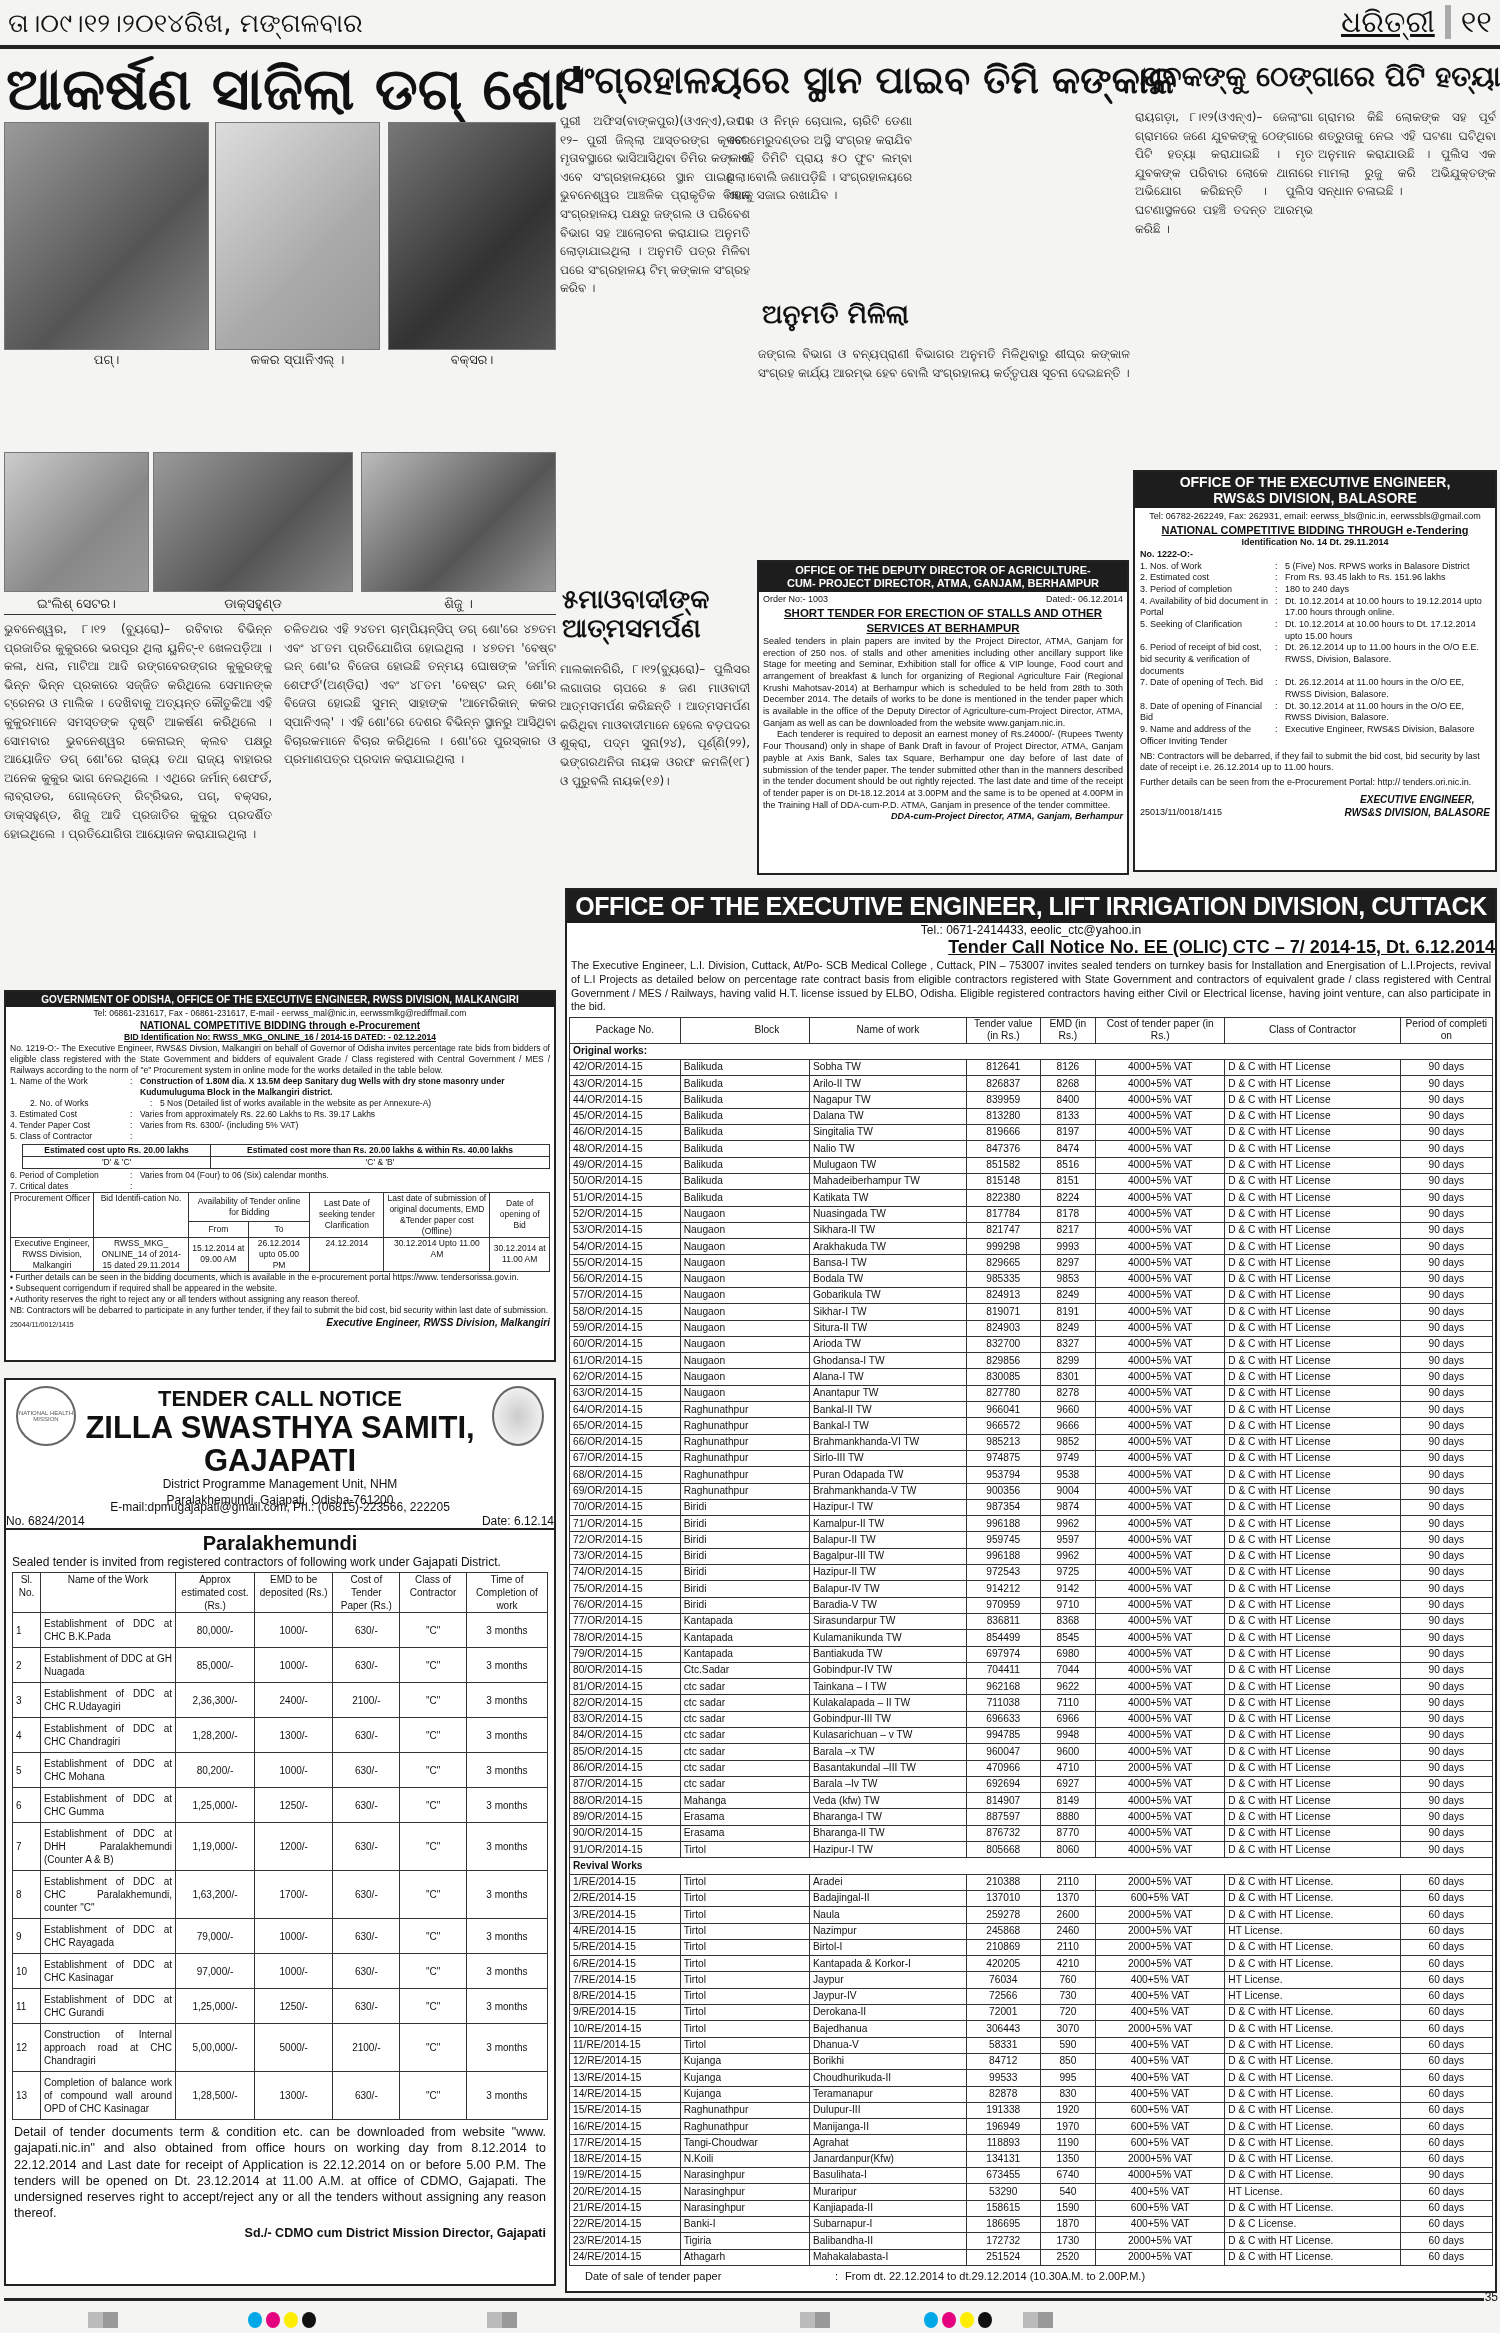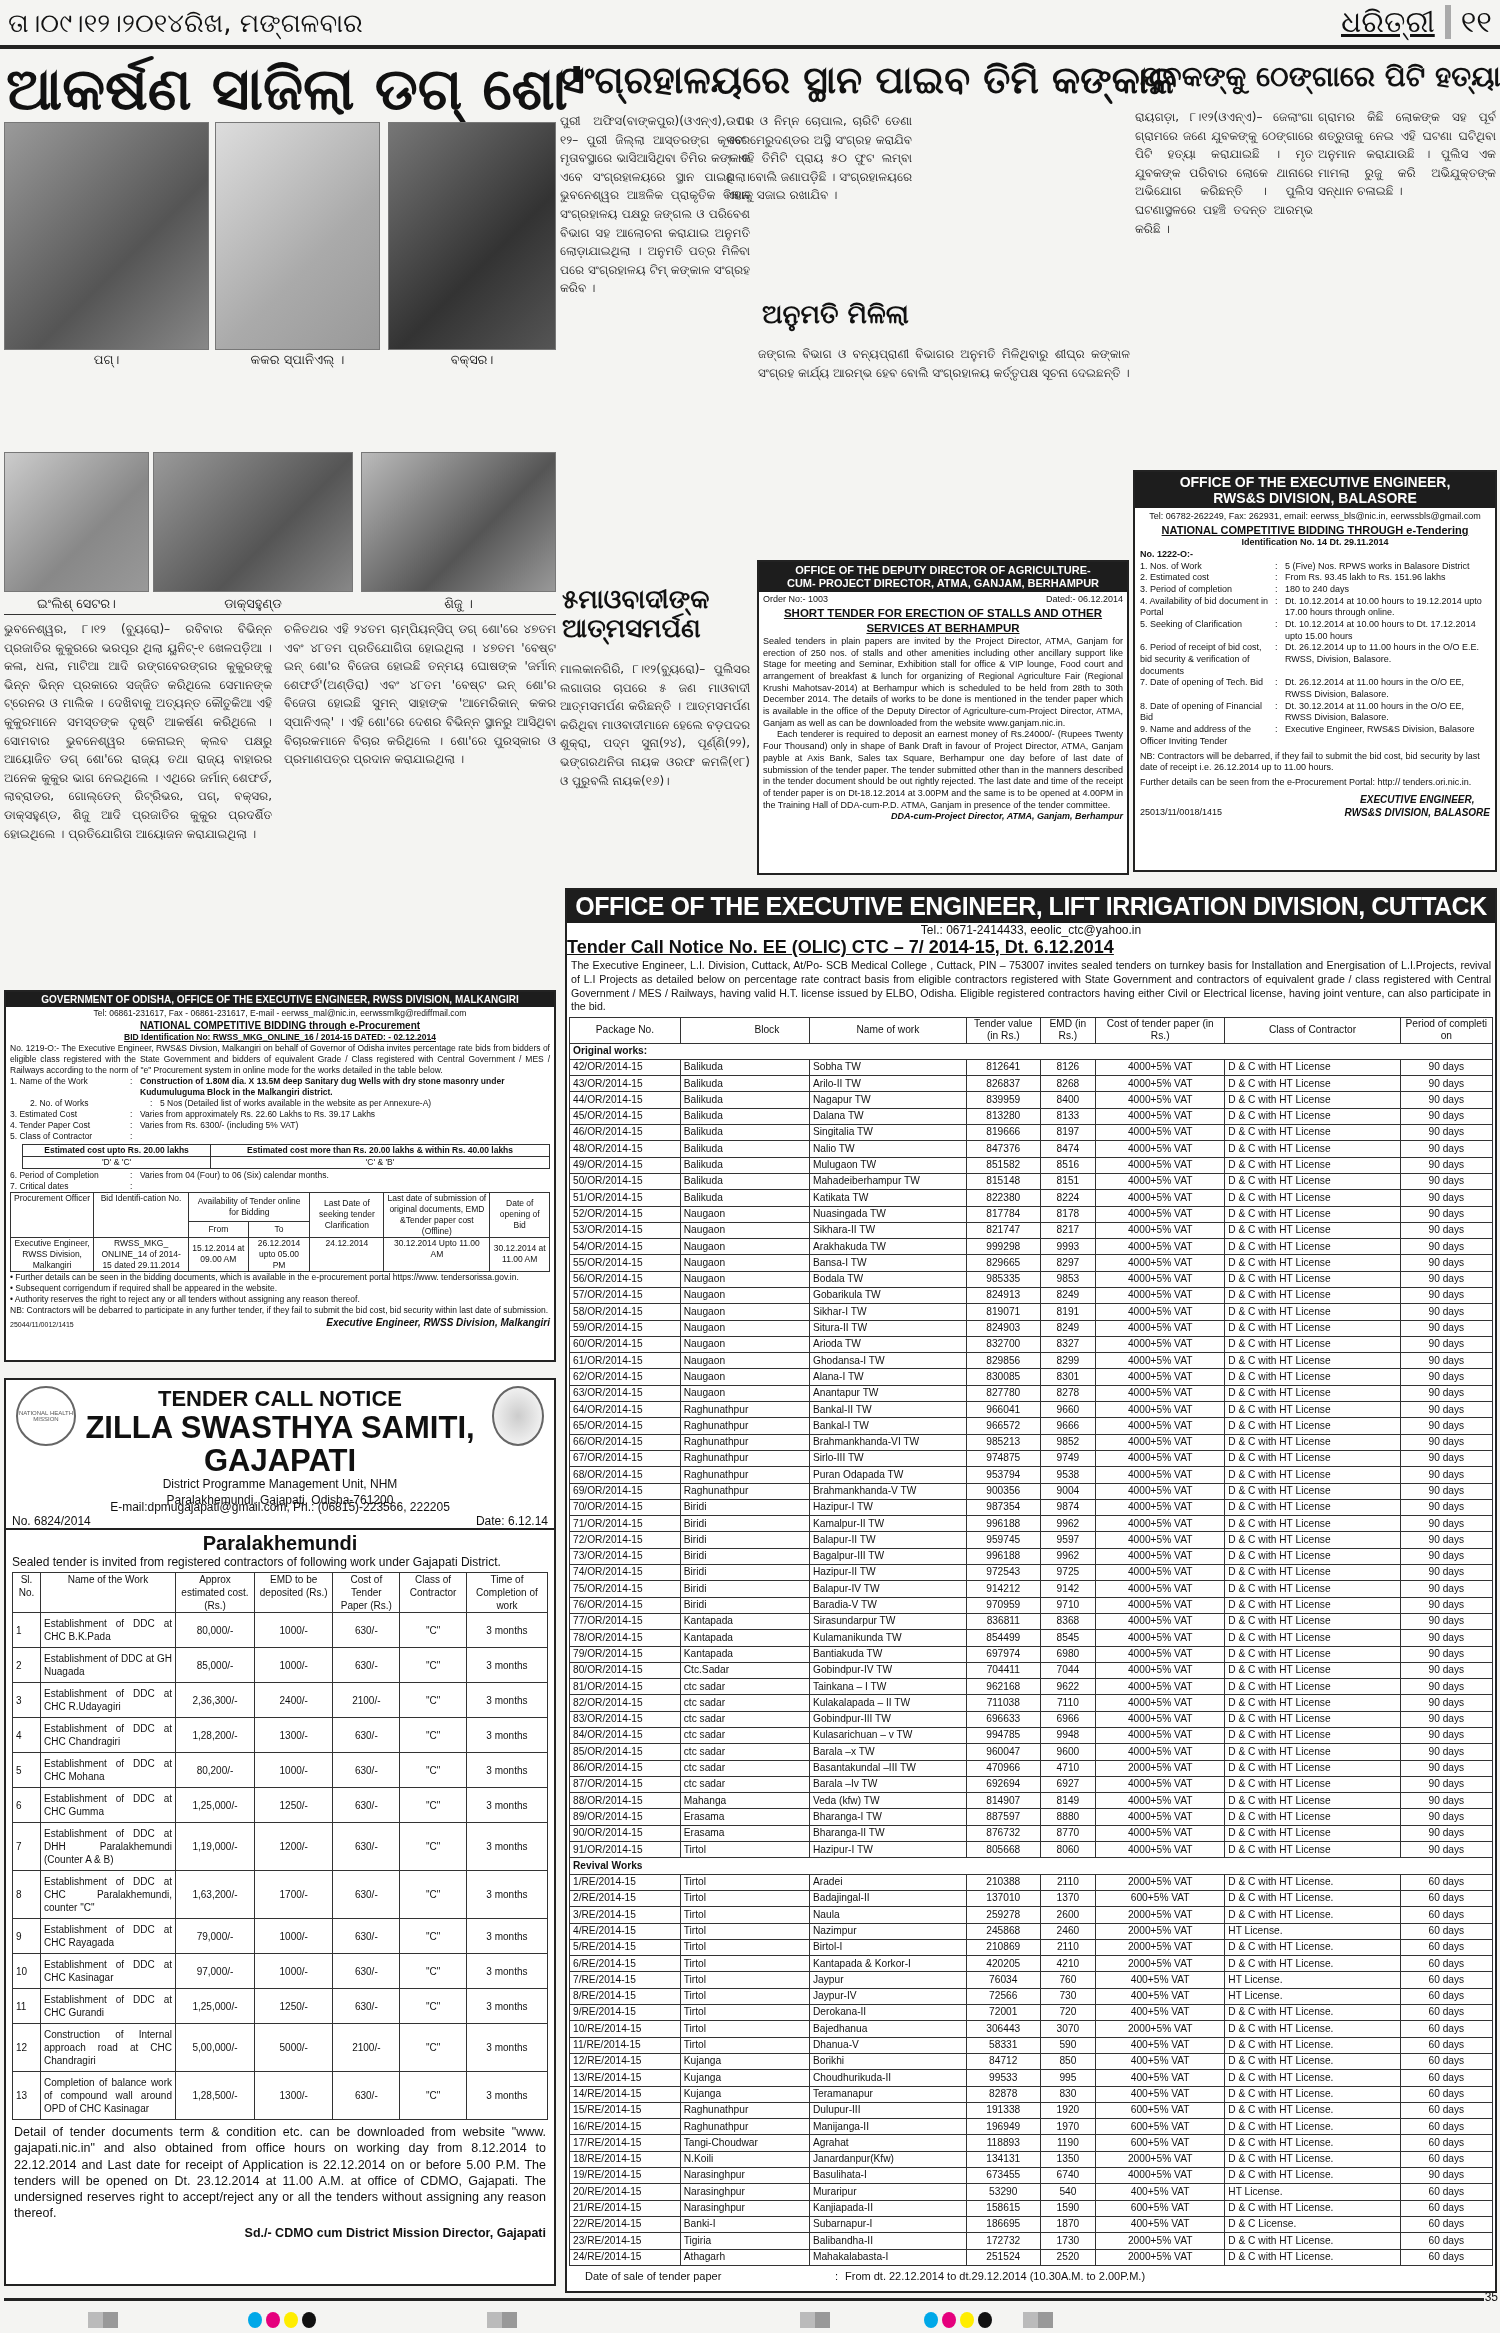--- a/index.html
+++ b/index.html
@@ -254,21 +254,21 @@
     <div style="position:absolute;left:10px;top:6px;width:60px;height:60px;border-radius:50%;border:2px solid #666;display:flex;align-items:center;justify-content:center;font-size:6px;text-align:center;color:#555">
         <span>NATIONAL HEALTH MISSION</span>
       </div>
     <div style="position:absolute;right:10px;top:6px;width:52px;height:60px;border-radius:50%;border:2px solid #666;background:radial-gradient(#ccc,#fff)"></div>
     <div style="text-align:center;font-weight:bold;font-size:22px;padding-top:6px">TENDER CALL NOTICE</div>
     <div style="text-align:center;font-weight:bold;font-size:31px;line-height:1.05;font-family:'Liberation Sans Narrow','Liberation Sans',sans-serif">ZILLA SWASTHYA SAMITI, GAJAPATI</div>
     <div style="text-align:center;font-size:12px;line-height:1.3">District Programme Management Unit, NHM</div>
     <div style="text-align:center;font-size:12px;line-height:1.3">Paralakhemundi, Gajapati, Odisha-761200</div>
   </div>
   <div style="text-align:center;font-size:12px">E-mail:dpmugajapati@gmail.com, Ph.: (06815)-223566, 222205</div>
-  <div style="display:flex;justify-content:space-between;font-size:12px;padding:0 6px;border-bottom:2px solid #222">
+  <div style="display:flex;justify-content:space-between;font-size:12px;padding:0 0;border-bottom:2px solid #222">
     <span>No. 6824/2014</span>
     <span>Date: 6.12.14</span>
   </div>
   <div style="text-align:center;font-size:20px;font-weight:bold;padding-top:2px">Paralakhemundi</div>
   <div style="font-size:12px;padding:0 6px 3px">Sealed tender is invited from registered contractors of following work under Gajapati District.</div>
   <div style="padding:0 6px">
   <table class="gtab">
     <thead>
           <tr id="gaj-head">
             <th style="vertical-align: top;">Sl. No.</th>
@@ -401,21 +401,21 @@
         </tbody>
   </table>
   </div>
   <div style="font-size:12.5px;line-height:1.3;text-align:justify;padding:4px 8px">Detail of tender documents term &amp; condition etc. can be downloaded from website "www. gajapati.nic.in" and also obtained from office hours on working day from 8.12.2014 to 22.12.2014 and Last date for receipt of Application is 22.12.2014 on or before 5.00 P.M. The tenders will be opened on Dt. 23.12.2014 at 11.00 A.M. at office of CDMO, Gajapati. The undersigned reserves right to accept/reject any or all the tenders without assigning any reason thereof.</div>
   <div style="text-align:right;font-weight:bold;font-size:12.5px;padding:0 8px">Sd./- CDMO cum District Mission Director, Gajapati</div>
 </div>
 
 <div class="abs box" style="left:565px;top:888px;width:932px;height:1405px">
   <div class="blackhead" style="font-size:25px;padding:2px;font-family:'Liberation Sans',sans-serif;letter-spacing:-0.5px">OFFICE OF THE EXECUTIVE ENGINEER, LIFT IRRIGATION DIVISION, CUTTACK</div>
   <div style="text-align:center;font-size:12px">Tel.: 0671-2414433, eeolic_ctc@yahoo.in</div>
-  <div style="text-align:left;font-size:18px;font-weight:bold;text-decoration:underline">Tender Call Notice No. EE (OLIC) CTC – 7/ 2014-15, Dt. 6.12.2014</div>
+  <div style="text-align:right;font-size:18px;font-weight:bold;text-decoration:underline">Tender Call Notice No. EE (OLIC) CTC – 7/ 2014-15, Dt. 6.12.2014</div>
   <div style="font-size:10.6px;line-height:1.3;padding:1px 4px;text-align:justify">The Executive Engineer, L.I. Division, Cuttack, At/Po- SCB Medical College , Cuttack, PIN – 753007 invites sealed tenders on turnkey basis for Installation and Energisation of L.I.Projects, revival of L.I Projects as detailed below on percentage rate contract basis from eligible contractors registered with State Government and contractors of equivalent grade / class registered with Central Government / MES / Railways, having valid H.T. license issued by ELBO, Odisha. Eligible registered contractors having either Civil or Electrical license, having joint venture, can also participate in the bid.</div>
   <div style="padding:2px 2px 0">
   <table class="ttab">
     <colgroup>
           <col style="width:12%">
           <col style="width:14%">
           <col style="width:17%">
           <col style="width:8%">
           <col style="width:6%">
           <col style="width:14%">

